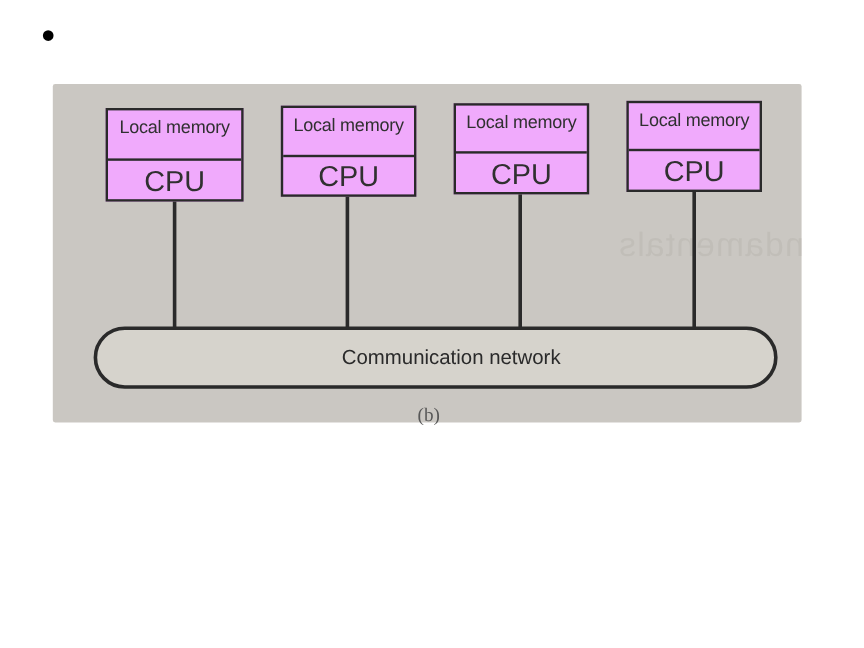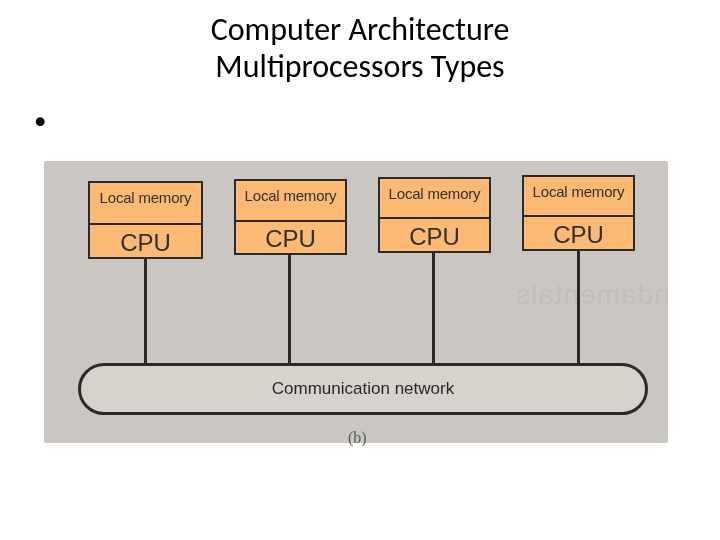--- a/index.html
+++ b/index.html
@@ -4,40 +4,36 @@
 <style>
   * { box-sizing: border-box; margin: 0; padding: 0; }
   html, body { width: 720px; height: 540px; background: #fff; font-family: Calibri, Arial, sans-serif; overflow: hidden; }
   .slide { width: 720px; height: 540px; position: relative; padding: 12px 30px 0 30px; }
   .title { text-align: center; font-size: 32px; font-weight: 400; color: #000; line-height: 1.15; margin: 0 auto 18px auto; width: 440px; }
   .bullet-row { display: flex; align-items: flex-start; font-size: 25px; color: #000; margin-left: 4px; margin-bottom: 26px; line-height: 1.18; }
   .bullet-dot { margin-right: 12px; margin-top: 2px; }
   .bullet-text { }
   .diagram-frame { width: 624px; height: 282px; margin-left: 14px; background: #cbc8c3; border-radius: 2px; position: relative; filter: contrast(1.02) brightness(0.99); }
   .diagram-inner { position: absolute; inset: 0; }
-  .node-box { position: absolute; border: 2px solid #2c2c2c; background: #fdba74; }
+  .node-box { position: absolute; border: 2px solid #2c2c2c; background: #f0abfc; }
   .node-label { position: absolute; width: 100%; text-align: center; font-family: Arial, sans-serif; color: #323232; }
   .mem-label { top: 6px; font-size: 15px; letter-spacing: -0.2px; }
   .cpu-label { font-size: 24px; font-weight: 500; }
   .divider { position: absolute; left: 0; right: 0; border-top: 2px solid #2c2c2c; }
   .conn-line { position: absolute; width: 3px; background: #2c2c2c; }
   .net-oval { position: absolute; border: 3px solid #2c2c2c; border-radius: 40px; background: #d6d3cd; }
   .net-label { position: absolute; width: 100%; text-align: center; font-family: Arial, sans-serif; font-size: 17px; color: #2c2c2c; }
   .ghost-text { position: absolute; font-family: Arial, sans-serif; font-size: 28px; color: #bab7b1; transform: scaleX(-1); letter-spacing: 1px; opacity: 0.5; white-space: nowrap; }
   .sublabel { position: absolute; font-family: "Times New Roman", serif; font-size: 16px; color: #5a5a5a; }
 </style>
 </head>
 <body>
 
 <div class="slide">
 
-  <h1 class="title">
-    <span>Computer Architecture</span><br>
-    <span>Multiprocessors Types</span>
-  </h1>
 
   <div class="bullet-row">
     <span class="bullet-dot">•</span>
   </div>
 
   <div class="diagram-frame">
     <div class="diagram-inner">
 
       <div class="ghost-text" style="right:-2px; top:118px;">ndamentals</div>
 
@@ -63,21 +59,21 @@
       <div class="conn-line" style="left:388px; top:92px; height:113px;"></div>
 
       <div class="node-box" style="left:478px; top:14px; width:113px; height:76px;">
         <div class="node-label mem-label">Local memory</div>
         <div class="divider" style="top:38px;"></div>
         <div class="node-label cpu-label" style="top:44px;">CPU</div>
       </div>
       <div class="conn-line" style="left:533px; top:90px; height:113px;"></div>
 
       <div class="net-oval" style="left:34px; top:202px; width:570px; height:52px;">
-        <div class="net-label" style="top:13px;">Communication network</div>
+        <div class="net-label" style="top:13px;margin-left:13px;">Communication network</div>
       </div>
 
       <div class="sublabel" style="left:304px; top:268px;">(b)</div>
 
     </div>
   </div>
 
 </div>
 
 </body></html>

